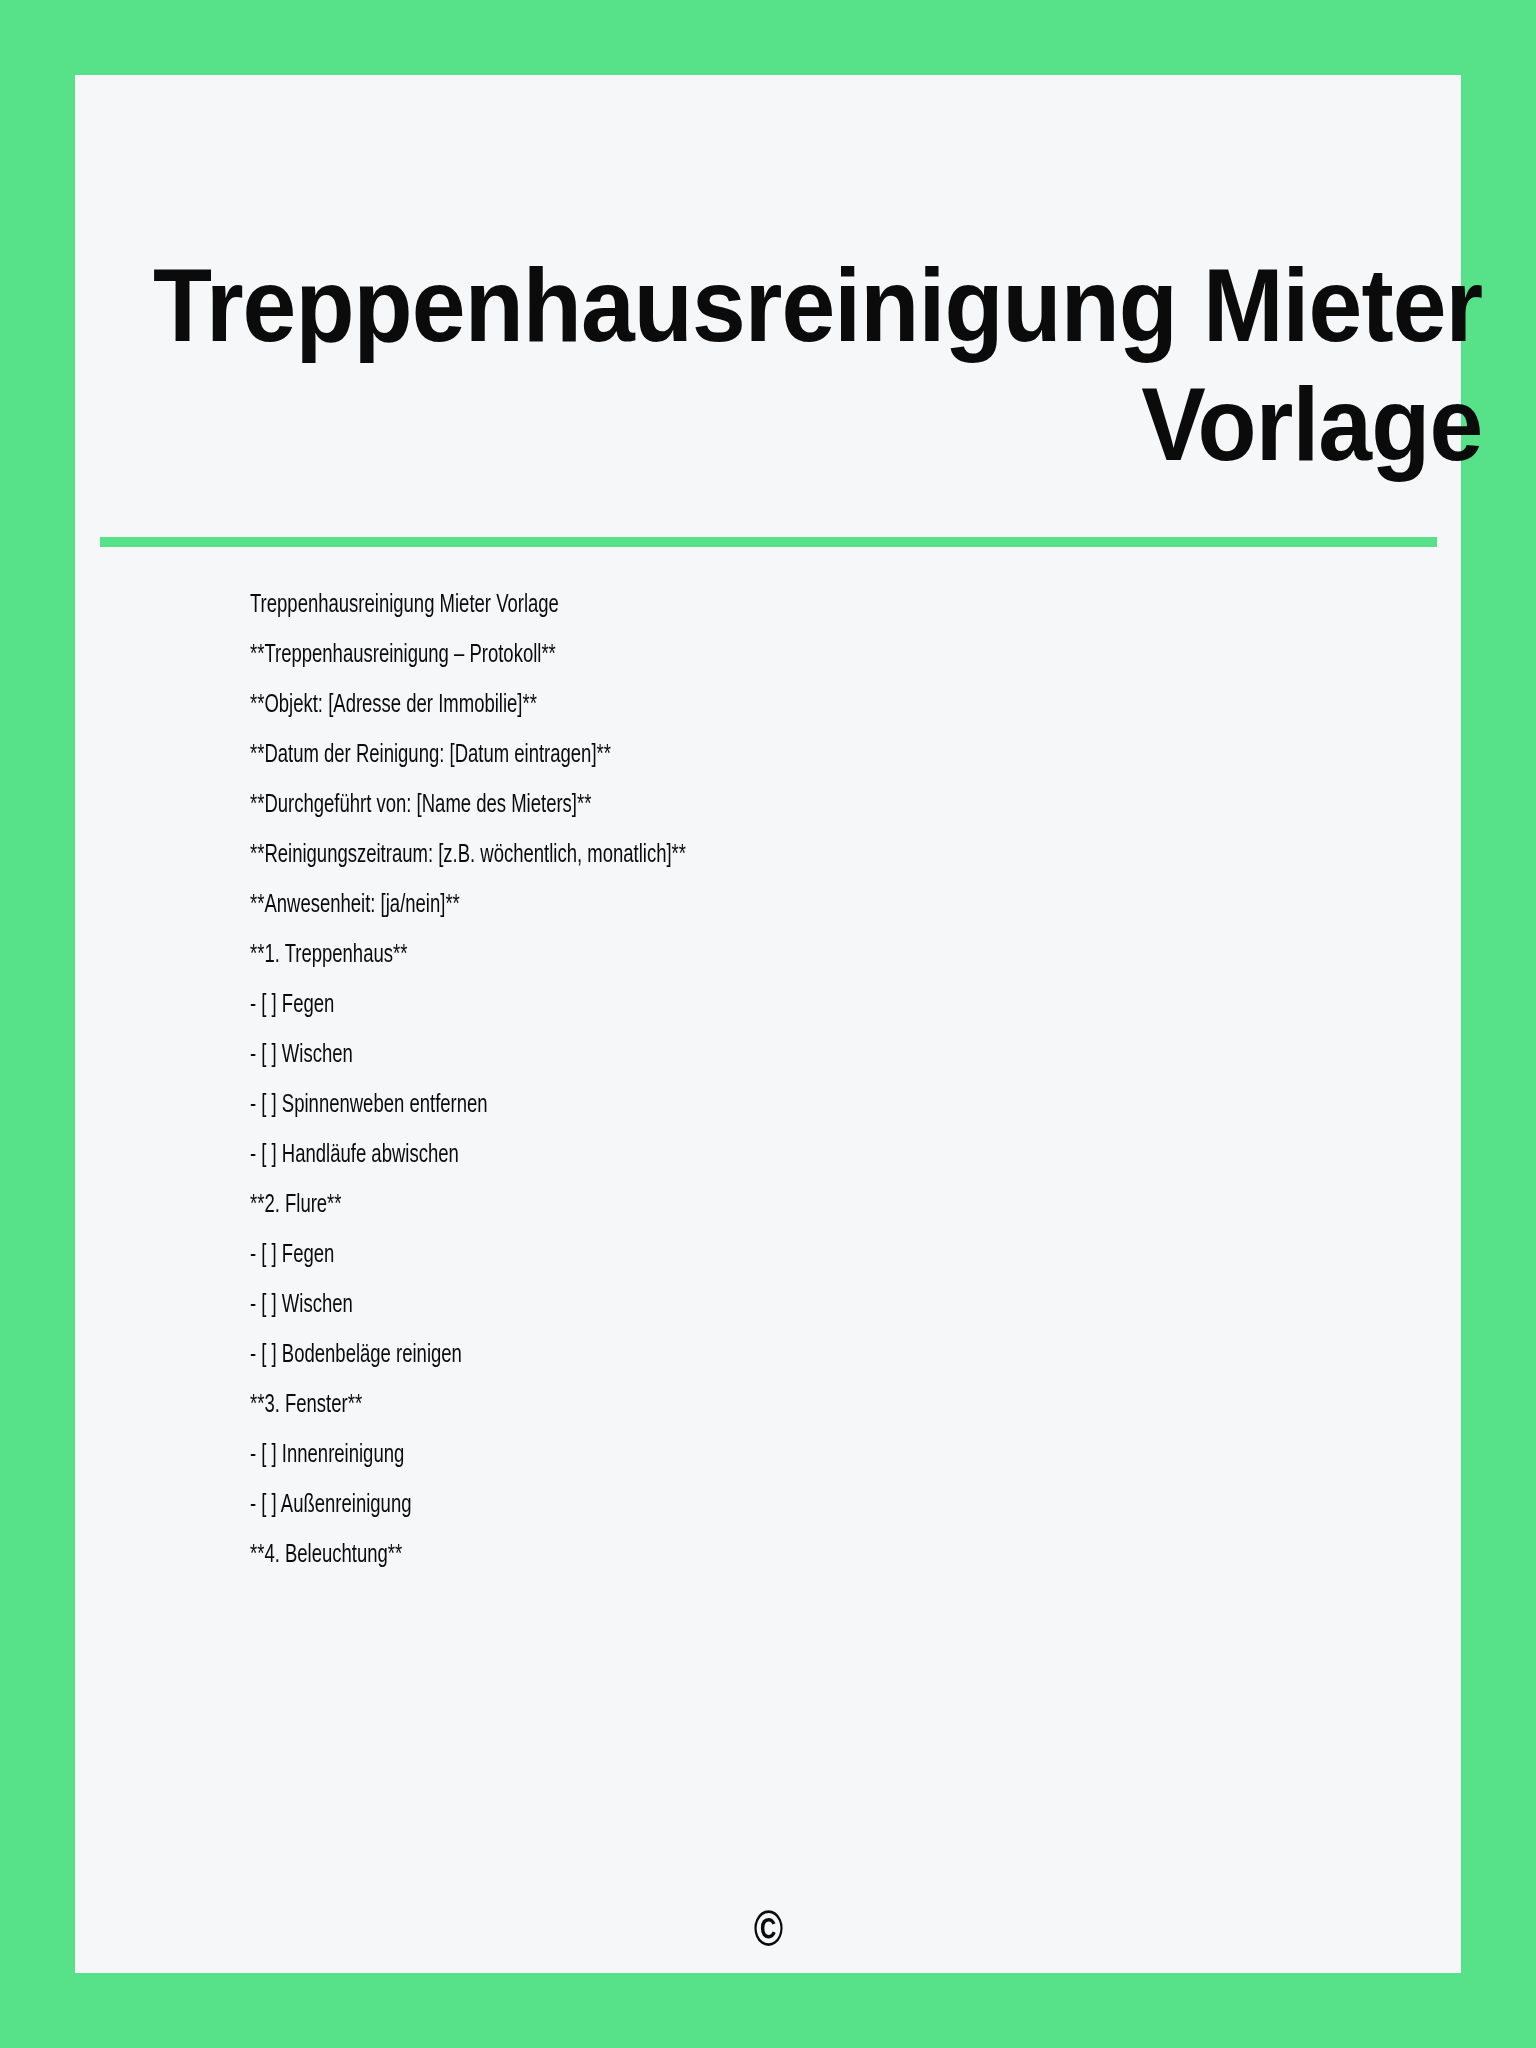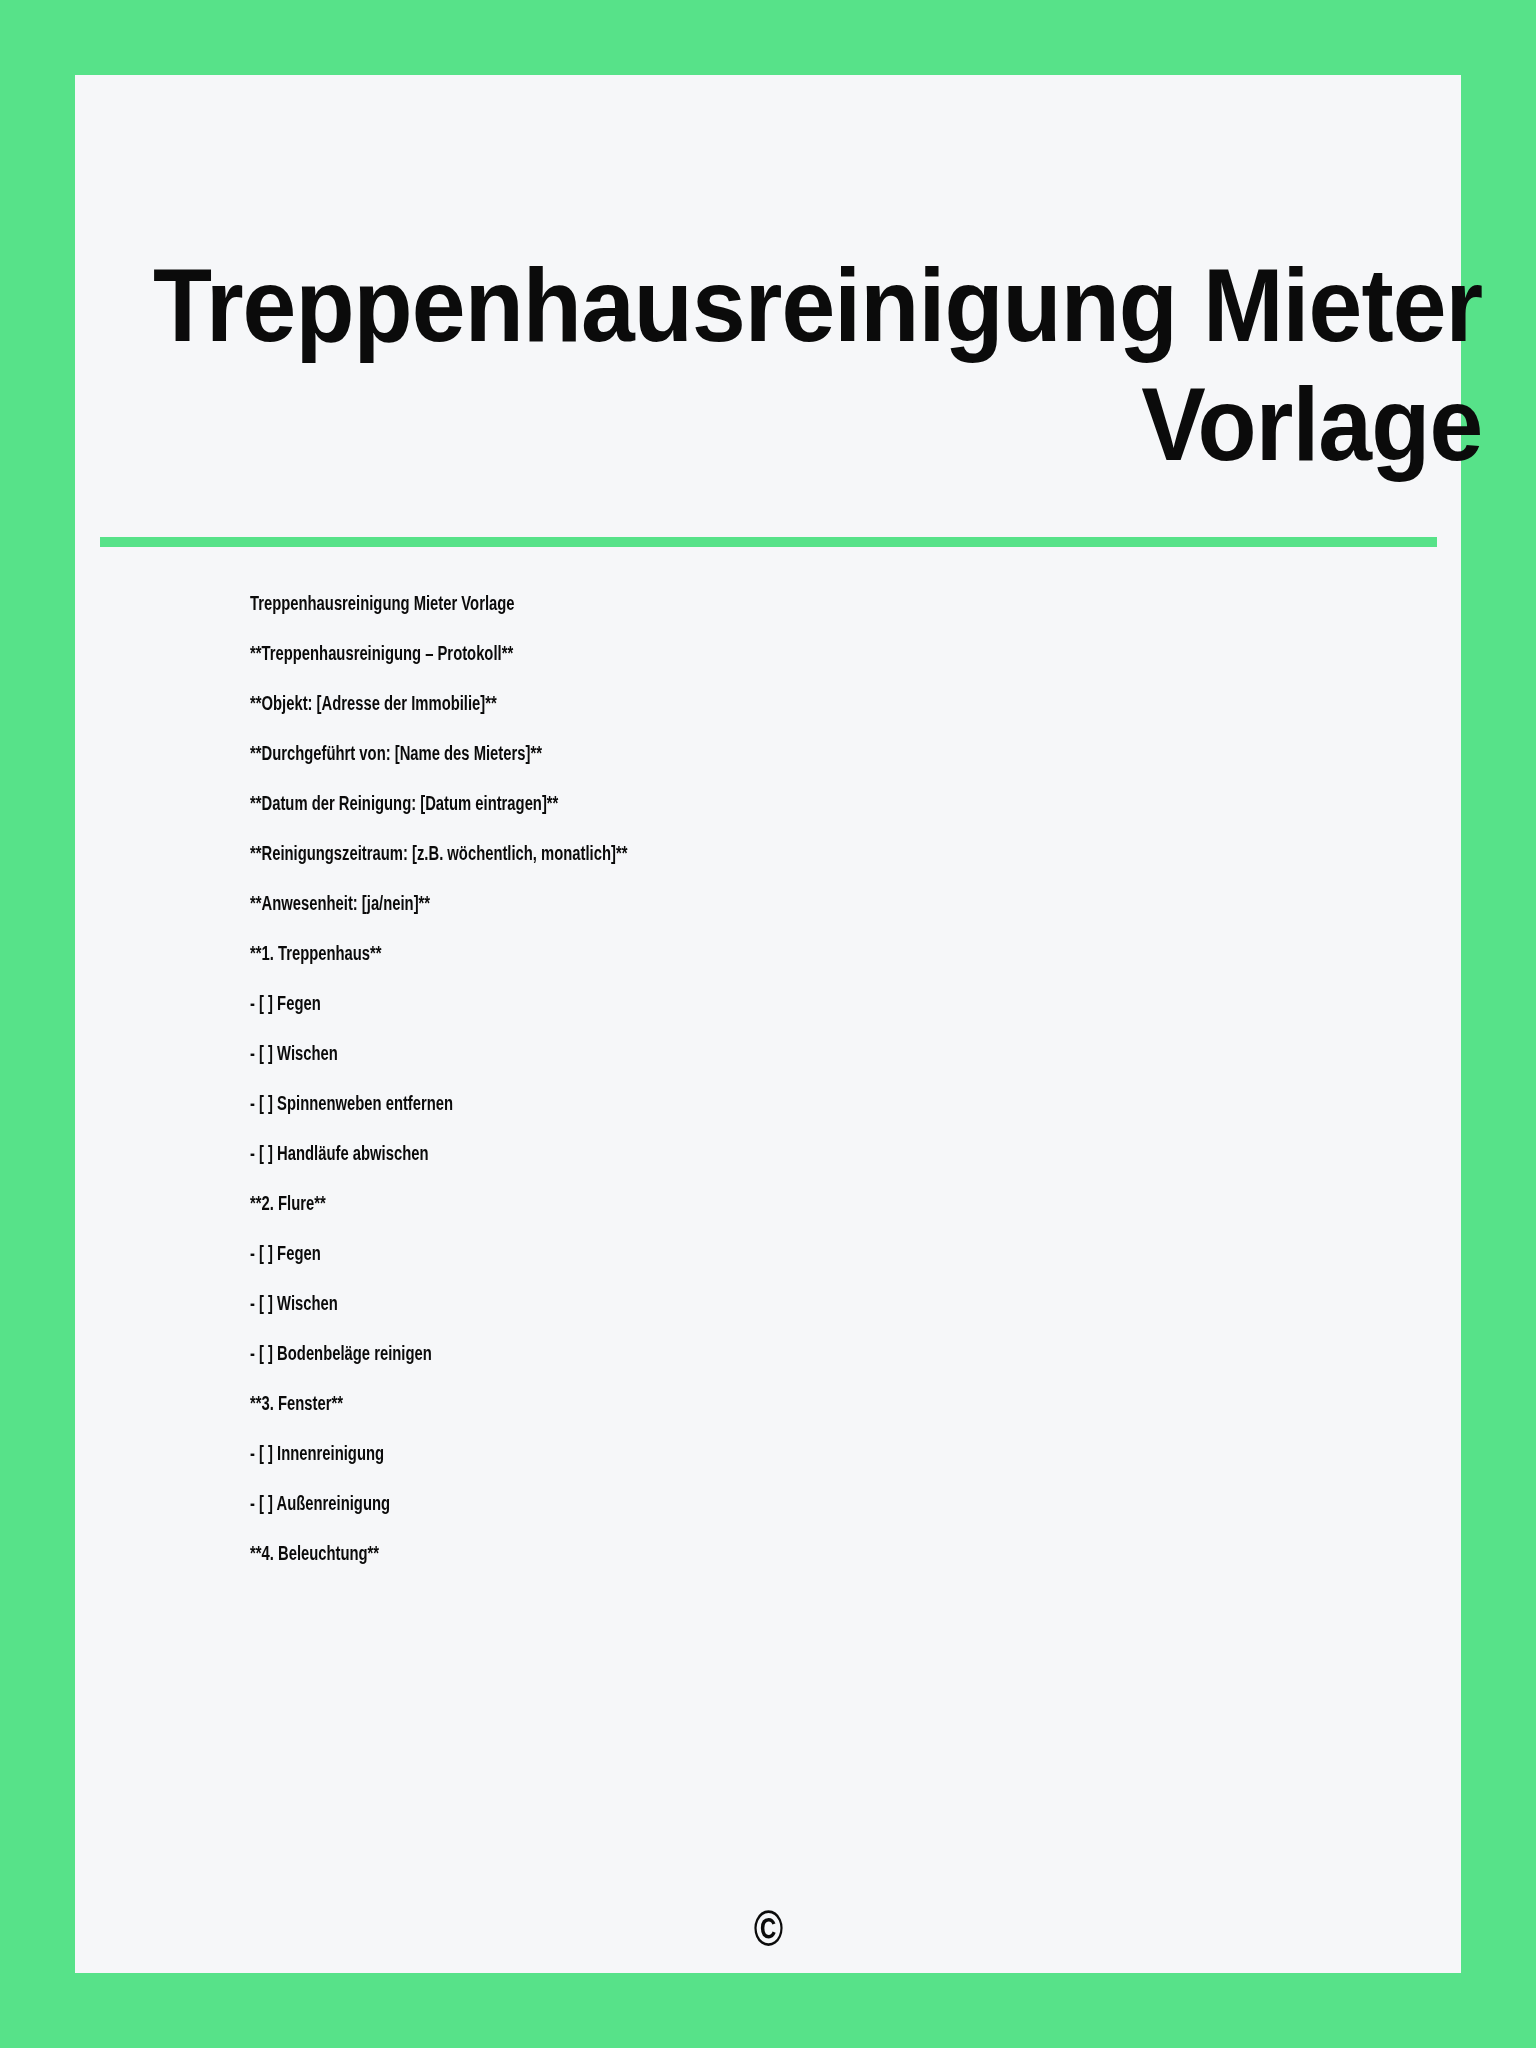--- a/index.html
+++ b/index.html
@@ -47,23 +47,23 @@
   }
   .content{
     position:absolute;
     left:250px;top:588px;
     display:flex;
     flex-direction:column;
     align-items:flex-start;
   }
   .doc-line{
     margin:0 0 20px 0;
-    font-size:20px;
+    font-size:25px;
     line-height:30px;
-    font-weight:700;
+    font-weight:400;
     white-space:nowrap;
   }
   .doc-line.checkbox{}
   .condensed{
     display:inline-block;
     transform:scaleX(0.74);
     transform-origin:0 50%;
   }
   .copyright{
     position:absolute;
@@ -87,22 +87,22 @@
     <div class="title-line">Treppenhausreinigung Mieter</div>
     <div class="title-line">Vorlage</div>
   </div>
 
   <div class="divider"></div>
 
   <div class="content">
       <p class="doc-line"><span class="condensed">Treppenhausreinigung Mieter Vorlage</span></p>
       <p class="doc-line"><span class="condensed">**Treppenhausreinigung – Protokoll**</span></p>
       <p class="doc-line"><span class="condensed">**Objekt: [Adresse der Immobilie]**</span></p>
+      <p class="doc-line"><span class="condensed">**Datum der Reinigung: [Datum eintragen]**</span></p>
       <p class="doc-line"><span class="condensed">**Durchgeführt von: [Name des Mieters]**</span></p>
-      <p class="doc-line"><span class="condensed">**Datum der Reinigung: [Datum eintragen]**</span></p>
       <p class="doc-line"><span class="condensed">**Reinigungszeitraum: [z.B. wöchentlich, monatlich]**</span></p>
       <p class="doc-line"><span class="condensed">**Anwesenheit: [ja/nein]**</span></p>
       <p class="doc-line"><span class="condensed">**1. Treppenhaus**</span></p>
       <p class="doc-line checkbox"><span class="condensed">- [ ] Fegen</span></p>
       <p class="doc-line checkbox"><span class="condensed">- [ ] Wischen</span></p>
       <p class="doc-line checkbox"><span class="condensed">- [ ] Spinnenweben entfernen</span></p>
       <p class="doc-line checkbox"><span class="condensed">- [ ] Handläufe abwischen</span></p>
       <p class="doc-line"><span class="condensed">**2. Flure**</span></p>
       <p class="doc-line checkbox"><span class="condensed">- [ ] Fegen</span></p>
       <p class="doc-line checkbox"><span class="condensed">- [ ] Wischen</span></p>

